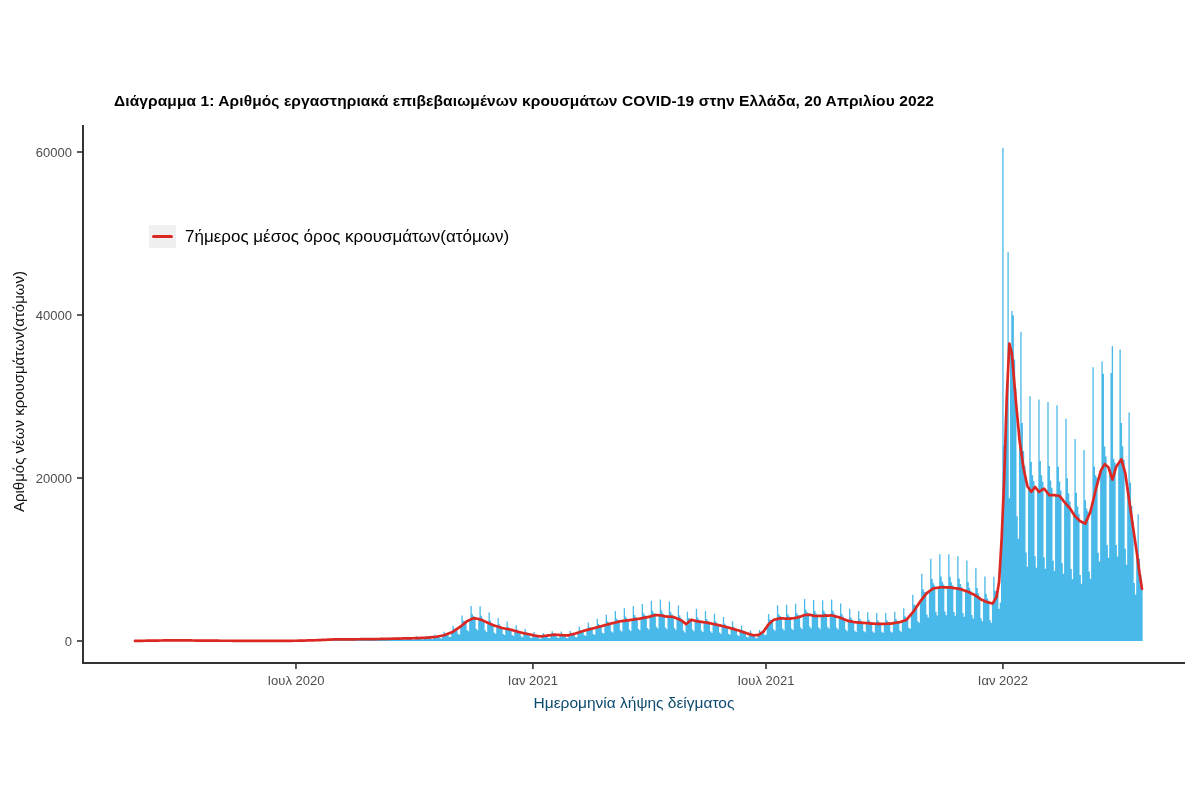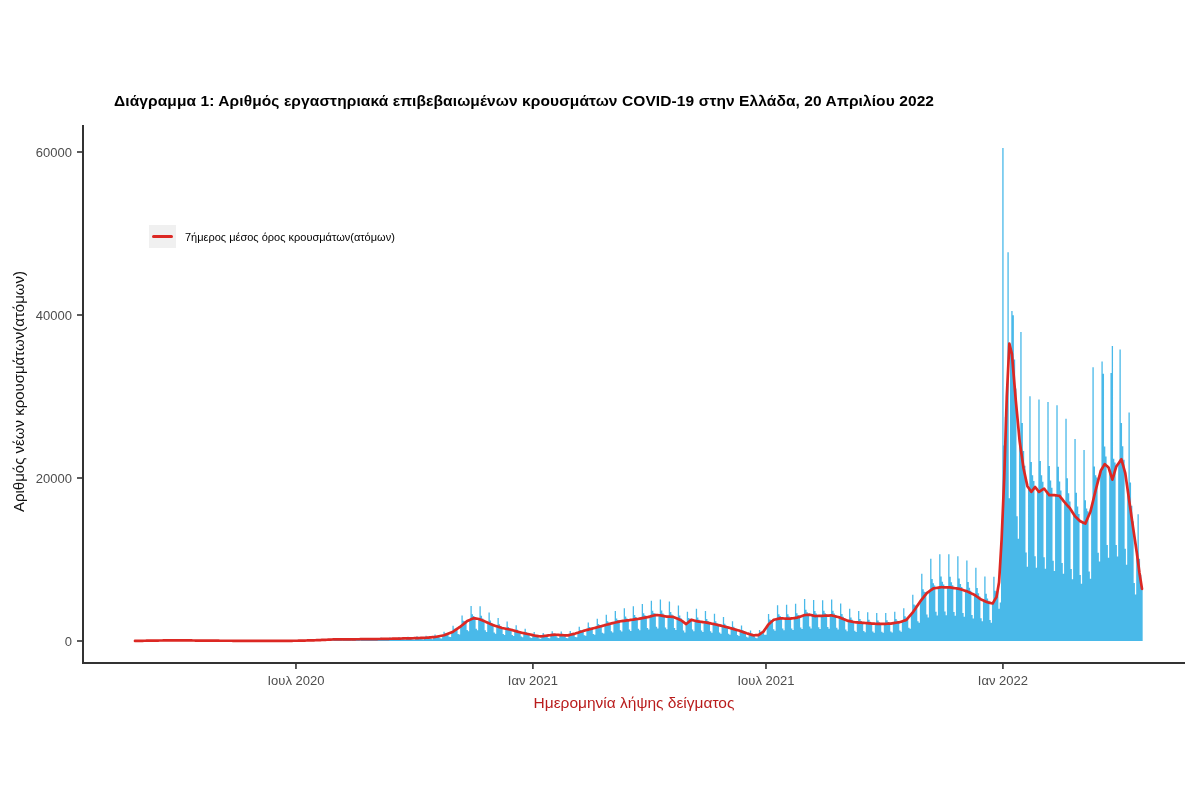--- a/index.html
+++ b/index.html
@@ -5,26 +5,26 @@
   html,body{margin:0;padding:0;background:#ffffff;}
   body{width:1200px;height:810px;position:relative;overflow:hidden;
        font-family:"Liberation Sans", sans-serif;}
   .figure{position:absolute;inset:0;}
   .chart-title{position:absolute;left:114px;top:92px;font-size:15.5px;
        font-weight:bold;color:#000;letter-spacing:0.1px;white-space:nowrap;}
   .y-title{position:absolute;left:-142px;top:383px;width:320px;text-align:center;
        transform:rotate(-90deg);transform-origin:center;font-size:15px;color:#111;
        white-space:nowrap;}
   .x-title{position:absolute;left:83px;top:694px;width:1102px;text-align:center;
-       font-size:15.5px;color:#b91c1c;}
+       font-size:15.5px;color:#0c4a6e;}
   .legend{position:absolute;left:149px;top:225px;display:flex;align-items:center;}
   .legend-key{width:27px;height:23px;background:#F0F0F0;display:flex;
        align-items:center;justify-content:center;}
   .legend-line{display:block;width:21px;height:3.5px;border-radius:2px;}
-  .legend-label{margin-left:9px;font-size:11px;color:#000;white-space:nowrap;}
+  .legend-label{margin-left:9px;font-size:17px;color:#000;white-space:nowrap;}
   svg text{font-family:"Liberation Sans", sans-serif;}
 </style>
 </head>
 <body>
 
 <div class="figure">
   <div class="chart-title">Διάγραμμα 1: Αριθμός εργαστηριακά επιβεβαιωμένων κρουσμάτων COVID-19 στην Ελλάδα, 20 Απριλίου 2022</div>
 
   <svg id="chart" width="1200" height="810" viewBox="0 0 1200 810">
       <path d="M146.59 640.54V641 M147.88 640.63V641 M149.16 640.63V641 M150.45 640.61V641 M154.32 640.58V641 M155.60 640.29V641 M156.89 640.46V641 M158.18 640.48V641 M159.47 640.49V641 M163.33 640.46V641 M164.62 640.09V641 M165.91 640.31V641 M167.19 640.35V641 M168.48 640.36V641 M169.77 640.65V641 M171.06 640.69V641 M172.34 640.34V641 M173.63 639.90V641 M174.92 640.16V641 M176.21 640.21V641 M177.49 640.23V641 M178.78 640.61V641 M180.07 640.67V641 M181.36 640.32V641 M182.65 639.93V641 M183.93 640.23V641 M185.22 640.32V641 M186.51 640.37V641 M187.80 640.68V641 M190.37 640.45V641 M191.66 640.14V641 M192.95 640.39V641 M194.24 640.46V641 M195.52 640.50V641 M199.39 640.58V641 M200.67 640.35V641 M201.96 640.54V641 M203.25 640.60V641 M204.54 640.64V641 M208.40 640.68V641 M209.69 640.50V641 M210.98 640.63V641 M212.26 640.67V641 M213.55 640.69V641 M218.70 640.55V641 M219.99 640.67V641 M227.72 640.61V641 M236.73 640.66V641 M245.74 640.67V641 M254.76 640.67V641 M263.77 640.67V641 M272.79 640.67V641 M281.80 640.65V641 M290.81 640.64V641 M299.83 640.47V641 M301.12 640.56V641 M302.40 640.56V641 M303.69 640.55V641 M307.55 640.47V641 M308.84 640.08V641 M310.13 640.28V641 M311.42 640.30V641 M312.71 640.30V641 M313.99 640.62V641 M315.28 640.65V641 M316.57 640.21V641 M317.86 639.62V641 M319.14 639.90V641 M320.43 639.93V641 M321.72 639.92V641 M323.01 640.40V641 M324.30 640.45V641 M325.58 639.79V641 M326.87 638.94V641 M328.16 639.40V641 M329.45 639.47V641 M330.73 639.48V641 M332.02 640.17V641 M333.31 640.25V641 M334.60 639.37V641 M335.88 638.35V641 M337.17 639.03V641 M338.46 639.19V641 M339.75 639.27V641 M341.04 640.09V641 M342.32 640.20V641 M343.61 639.33V641 M344.90 638.29V641 M346.19 638.99V641 M347.47 639.15V641 M348.76 639.23V641 M350.05 640.07V641 M351.34 640.18V641 M352.63 639.29V641 M353.91 638.23V641 M355.20 638.93V641 M356.49 639.09V641 M357.78 639.16V641 M359.06 640.03V641 M360.35 640.15V641 M361.64 639.21V641 M362.93 638.08V641 M364.21 638.82V641 M365.50 638.99V641 M366.79 639.07V641 M368.08 639.98V641 M369.37 640.11V641 M370.65 639.12V641 M371.94 637.94V641 M373.23 638.72V641 M374.52 638.89V641 M375.80 638.96V641 M377.09 639.92V641 M378.38 640.04V641 M379.67 638.98V641 M380.96 637.69V641 M382.24 638.51V641 M383.53 638.69V641 M384.82 638.77V641 M386.11 639.82V641 M387.39 639.95V641 M388.68 638.80V641 M389.97 637.39V641 M391.26 638.29V641 M392.54 638.49V641 M393.83 638.57V641 M395.12 639.71V641 M396.41 639.86V641 M397.70 638.60V641 M398.98 637.06V641 M400.27 638.04V641 M401.56 638.25V641 M402.85 638.35V641 M404.13 639.59V641 M405.42 639.76V641 M406.71 638.38V641 M408.00 636.71V641 M409.29 637.78V641 M410.57 638.02V641 M411.86 638.12V641 M413.15 639.48V641 M414.44 639.65V641 M415.72 638.13V641 M417.01 636.27V641 M418.30 637.44V641 M419.59 637.68V641 M420.87 637.78V641 M422.16 639.29V641 M423.45 639.48V641 M424.74 637.79V641 M426.03 635.72V641 M427.31 636.96V641 M428.60 637.18V641 M429.89 637.25V641 M431.18 638.98V641 M432.46 639.18V641 M433.75 637.11V641 M435.04 634.53V641 M436.33 635.91V641 M437.62 636.07V641 M438.90 636.04V641 M440.19 638.27V641 M441.48 638.50V641 M442.77 635.54V641 M444.05 631.76V641 M445.34 633.53V641 M446.63 633.57V641 M447.92 633.36V641 M449.20 636.71V641 M450.49 637.00V641 M451.78 632.15V641 M453.07 625.82V641 M454.36 628.69V641 M455.64 628.75V641 M456.93 628.38V641 M458.22 633.90V641 M459.51 634.38V641 M460.79 626.33V641 M462.08 615.52V641 M463.37 620.85V641 M464.66 621.37V641 M465.95 621.15V641 M467.23 630.02V641 M468.52 631.14V641 M469.81 619.89V641 M471.10 605.88V641 M472.38 614.30V641 M473.67 615.90V641 M474.96 617.25V641 M476.25 628.67V641 M477.53 630.34V641 M478.82 619.00V641 M480.11 606.18V641 M481.40 615.82V641 M482.69 618.48V641 M483.97 620.03V641 M485.26 630.34V641 M486.55 631.97V641 M487.84 622.78V641 M489.12 612.42V641 M490.41 620.53V641 M491.70 622.88V641 M492.99 624.31V641 M494.27 632.48V641 M495.56 633.76V641 M496.85 626.33V641 M498.14 617.89V641 M499.43 624.37V641 M500.71 626.21V641 M502.00 627.31V641 M503.29 633.97V641 M504.58 634.99V641 M505.86 628.73V641 M507.15 621.54V641 M508.44 626.89V641 M509.73 628.35V641 M511.02 629.19V641 M512.30 635.02V641 M513.59 635.95V641 M514.88 630.85V641 M516.17 625.16V641 M517.45 629.70V641 M518.74 631.05V641 M520.03 631.89V641 M521.32 636.43V641 M522.60 637.13V641 M523.89 633.20V641 M525.18 628.79V641 M526.47 632.26V641 M527.76 633.28V641 M529.04 633.90V641 M530.33 637.45V641 M531.62 638.05V641 M532.91 635.16V641 M534.19 632.05V641 M535.48 634.74V641 M536.77 635.44V641 M538.06 635.87V641 M539.35 638.40V641 M540.63 638.81V641 M541.92 636.26V641 M543.21 633.03V641 M544.50 634.88V641 M545.78 635.19V641 M547.07 635.27V641 M548.36 637.91V641 M549.65 638.24V641 M550.93 635.09V641 M552.22 631.19V641 M553.51 633.55V641 M554.80 634.01V641 M556.09 634.43V641 M557.37 637.61V641 M558.66 638.09V641 M559.95 635.03V641 M561.24 631.49V641 M562.52 634.04V641 M563.81 634.69V641 M565.10 635.04V641 M566.39 637.92V641 M567.68 638.34V641 M568.96 635.13V641 M570.25 630.97V641 M571.54 633.18V641 M572.83 633.47V641 M574.11 633.47V641 M575.40 636.88V641 M576.69 637.20V641 M577.98 632.66V641 M579.26 626.82V641 M580.55 629.99V641 M581.84 630.45V641 M583.13 630.49V641 M584.42 635.26V641 M585.70 635.84V641 M586.99 629.92V641 M588.28 622.52V641 M589.57 626.92V641 M590.85 627.73V641 M592.14 627.99V641 M593.43 634.01V641 M594.72 634.73V641 M596.01 627.59V641 M597.29 618.71V641 M598.58 624.07V641 M599.87 625.09V641 M601.16 625.45V641 M602.44 632.66V641 M603.73 633.56V641 M605.02 625.14V641 M606.31 614.74V641 M607.59 621.13V641 M608.88 622.40V641 M610.17 622.88V641 M611.46 631.32V641 M612.75 632.40V641 M614.03 622.79V641 M615.32 611.01V641 M616.61 618.42V641 M617.90 619.97V641 M619.18 620.61V641 M620.47 630.15V641 M621.76 631.45V641 M623.05 620.95V641 M624.34 608.26V641 M625.62 616.55V641 M626.91 618.41V641 M628.20 619.26V641 M629.49 629.52V641 M630.77 630.90V641 M632.06 619.76V641 M633.35 606.29V641 M634.64 615.07V641 M635.92 617.03V641 M637.21 617.92V641 M638.50 628.81V641 M639.79 630.25V641 M641.08 618.37V641 M642.36 603.96V641 M643.65 613.28V641 M644.94 615.33V641 M646.23 616.26V641 M647.51 627.91V641 M648.80 629.41V641 M650.09 616.50V641 M651.38 600.73V641 M652.66 610.75V641 M653.95 612.88V641 M655.24 613.79V641 M656.53 626.78V641 M657.82 628.62V641 M659.10 615.27V641 M660.39 599.41V641 M661.68 610.54V641 M662.97 613.39V641 M664.25 614.94V641 M665.54 627.51V641 M666.83 629.26V641 M668.12 616.60V641 M669.41 601.59V641 M670.69 611.89V641 M671.98 614.39V641 M673.27 615.67V641 M674.56 628.04V641 M675.84 629.96V641 M677.13 618.55V641 M678.42 605.53V641 M679.71 615.39V641 M680.99 618.14V641 M682.28 620.18V641 M683.57 630.62V641 M684.86 632.40V641 M686.15 624.05V641 M687.43 611.82V641 M688.72 618.11V641 M690.01 618.86V641 M691.30 618.75V641 M692.58 629.52V641 M693.87 631.14V641 M695.16 620.79V641 M696.45 608.78V641 M697.74 617.53V641 M699.02 619.66V641 M700.31 620.80V641 M701.60 630.51V641 M702.89 631.92V641 M704.17 622.25V641 M705.46 610.90V641 M706.75 619.01V641 M708.04 621.12V641 M709.32 622.30V641 M710.61 631.34V641 M711.90 632.70V641 M713.19 623.95V641 M714.48 613.80V641 M715.76 621.20V641 M717.05 623.17V641 M718.34 624.29V641 M719.63 632.41V641 M720.91 633.64V641 M722.20 625.96V641 M723.49 617.10V641 M724.78 623.72V641 M726.07 625.55V641 M727.35 626.62V641 M728.64 633.66V641 M729.93 634.77V641 M731.22 628.37V641 M732.50 621.13V641 M733.79 626.72V641 M735.08 628.31V641 M736.37 629.28V641 M737.65 635.06V641 M738.94 635.99V641 M740.23 631.02V641 M741.52 625.55V641 M742.81 630.10V641 M744.09 631.50V641 M745.38 632.40V641 M746.67 636.74V641 M747.96 637.48V641 M749.24 634.07V641 M750.53 630.44V641 M751.82 633.66V641 M753.11 634.72V641 M754.40 634.97V641 M755.68 637.82V641 M756.97 638.20V641 M758.26 635.13V641 M759.55 630.07V641 M760.83 631.86V641 M762.12 631.65V641 M763.41 631.16V641 M764.70 634.84V641 M765.98 634.74V641 M767.27 626.13V641 M768.56 613.93V641 M769.85 619.61V641 M771.14 620.16V641 M772.42 619.93V641 M773.71 629.35V641 M775.00 630.69V641 M776.29 619.22V641 M777.57 605.25V641 M778.86 614.16V641 M780.15 616.08V641 M781.44 617.27V641 M782.73 628.60V641 M784.01 630.21V641 M785.30 618.58V641 M786.59 604.77V641 M787.88 614.23V641 M789.16 616.53V641 M790.45 617.47V641 M791.74 628.58V641 M793.03 630.09V641 M794.31 618.10V641 M795.60 603.64V641 M796.89 613.13V641 M798.18 614.96V641 M799.47 615.67V641 M800.75 627.49V641 M802.04 628.99V641 M803.33 615.53V641 M804.62 599.01V641 M805.90 609.78V641 M807.19 612.27V641 M808.48 613.47V641 M809.77 626.52V641 M811.05 628.53V641 M812.34 615.37V641 M813.63 600.04V641 M814.92 611.07V641 M816.21 613.52V641 M817.49 614.73V641 M818.78 627.22V641 M820.07 628.95V641 M821.36 615.86V641 M822.64 600.20V641 M823.93 610.71V641 M825.22 613.17V641 M826.51 614.37V641 M827.80 627.02V641 M829.08 628.77V641 M830.37 615.47V641 M831.66 599.54V641 M832.95 610.68V641 M834.23 613.57V641 M835.52 615.16V641 M836.81 627.64V641 M838.10 629.50V641 M839.38 617.37V641 M840.67 603.59V641 M841.96 613.94V641 M843.25 616.79V641 M844.54 618.47V641 M845.82 629.49V641 M847.11 631.22V641 M848.40 620.90V641 M849.69 608.87V641 M850.97 617.53V641 M852.26 619.78V641 M853.55 621.03V641 M854.84 630.69V641 M856.13 632.05V641 M857.41 622.44V641 M858.70 611.09V641 M859.99 618.95V641 M861.28 620.89V641 M862.56 621.90V641 M863.85 631.05V641 M865.14 632.37V641 M866.43 623.12V641 M867.71 612.20V641 M869.00 619.79V641 M870.29 621.67V641 M871.58 622.66V641 M872.87 631.45V641 M874.15 632.69V641 M875.44 623.73V641 M876.73 613.10V641 M878.02 620.39V641 M879.30 622.16V641 M880.59 623.07V641 M881.88 631.63V641 M883.17 632.80V641 M884.46 623.85V641 M885.74 613.12V641 M887.03 620.28V641 M888.32 621.94V641 M889.61 622.75V641 M890.89 631.41V641 M892.18 632.53V641 M893.47 623.14V641 M894.76 611.73V641 M896.04 619.06V641 M897.33 620.66V641 M898.62 621.37V641 M899.91 630.60V641 M901.20 631.72V641 M902.48 621.24V641 M903.77 608.31V641 M905.06 616.28V641 M906.35 617.87V641 M907.63 617.35V641 M908.92 627.79V641 M910.21 628.75V641 M911.50 613.97V641 M912.79 594.79V641 M914.07 604.49V641 M915.36 605.44V641 M916.65 605.06V641 M917.94 621.13V641 M919.22 622.74V641 M920.51 601.07V641 M921.80 573.66V641 M923.09 589.17V641 M924.37 591.69V641 M925.66 592.22V641 M926.95 614.55V641 M928.24 617.49V641 M929.53 591.12V641 M930.81 558.75V641 M932.10 578.99V641 M933.39 583.18V641 M934.68 585.59V641 M935.96 611.86V641 M937.25 615.47V641 M938.54 587.62V641 M939.83 554.19V641 M941.12 576.45V641 M942.40 581.87V641 M943.69 584.59V641 M944.98 611.47V641 M946.27 615.25V641 M947.55 587.38V641 M948.84 554.20V641 M950.13 576.75V641 M951.42 582.32V641 M952.70 585.19V641 M953.99 611.88V641 M955.28 615.68V641 M956.57 588.44V641 M957.86 556.18V641 M959.14 578.41V641 M960.43 584.07V641 M961.72 587.09V641 M963.01 612.98V641 M964.29 616.75V641 M965.58 590.88V641 M966.87 560.46V641 M968.16 582.08V641 M969.45 587.66V641 M970.73 590.72V641 M972.02 615.00V641 M973.31 618.60V641 M974.60 594.95V641 M975.88 567.86V641 M977.17 587.89V641 M978.46 593.31V641 M979.75 596.42V641 M981.03 618.14V641 M982.32 621.32V641 M983.61 600.58V641 M984.90 576.44V641 M986.19 593.86V641 M987.47 598.42V641 M988.76 600.67V641 M990.05 620.04V641 M991.34 622.86V641 M992.62 603.51V641 M993.91 576.75V641 M995.20 590.80V641 M996.49 592.59V641 M997.77 587.09V641 M999.06 608.73V641 M1000.35 602.47V641 M1001.64 539.13V641 M1002.93 147.93V641 M1004.21 445.40V641 M1005.50 416.88V641 M1006.79 384.28V641 M1008.08 252.25V641 M1009.36 498.21V641 M1010.65 348.82V641 M1011.94 310.93V641 M1013.23 315.33V641 M1014.52 359.50V641 M1015.80 388.55V641 M1017.09 516.24V641 M1018.38 538.64V641 M1019.67 441.33V641 M1020.95 332.05V641 M1022.24 422.91V641 M1023.53 450.94V641 M1024.82 465.86V641 M1026.10 552.55V641 M1027.39 566.67V641 M1028.68 488.05V641 M1029.97 396.30V641 M1031.26 462.03V641 M1032.54 475.15V641 M1033.83 480.97V641 M1035.12 556.28V641 M1036.41 567.85V641 M1037.69 490.23V641 M1038.98 399.39V641 M1040.27 461.05V641 M1041.56 475.15V641 M1042.85 481.83V641 M1044.13 557.18V641 M1045.42 568.63V641 M1046.71 491.86V641 M1048.00 402.03V641 M1049.28 465.94V641 M1050.57 480.53V641 M1051.86 487.82V641 M1053.15 560.76V641 M1054.43 570.98V641 M1055.72 495.32V641 M1057.01 405.33V641 M1058.30 466.67V641 M1059.59 481.42V641 M1060.87 490.39V641 M1062.16 563.00V641 M1063.45 573.71V641 M1064.74 502.45V641 M1066.02 418.86V641 M1067.31 478.16V641 M1068.60 493.30V641 M1069.89 501.51V641 M1071.18 569.06V641 M1072.46 579.19V641 M1073.75 514.27V641 M1075.04 438.99V641 M1076.33 492.83V641 M1077.61 506.52V641 M1078.90 513.92V641 M1080.19 575.11V641 M1081.48 583.79V641 M1082.76 522.42V641 M1084.05 449.89V641 M1085.34 500.17V641 M1086.63 508.54V641 M1087.92 511.35V641 M1089.20 571.41V641 M1090.49 578.80V641 M1091.78 506.12V641 M1093.07 367.16V641 M1094.35 466.43V641 M1095.64 475.15V641 M1096.93 477.55V641 M1098.22 552.69V641 M1099.51 561.59V641 M1100.79 470.67V641 M1102.08 361.54V641 M1103.37 373.68V641 M1104.66 446.46V641 M1105.94 456.44V641 M1107.23 544.93V641 M1108.52 557.67V641 M1109.81 471.48V641 M1111.09 372.98V641 M1112.38 345.97V641 M1113.67 458.71V641 M1114.96 462.43V641 M1116.25 545.07V641 M1117.53 556.40V641 M1118.82 462.92V641 M1120.11 349.54V641 M1121.40 422.91V641 M1122.68 446.16V641 M1123.97 459.87V641 M1125.26 548.66V641 M1126.55 564.72V641 M1127.84 491.04V641 M1129.12 412.59V641 M1130.41 482.56V641 M1131.70 505.63V641 M1132.99 521.20V641 M1134.27 583.03V641 M1135.56 594.58V641 M1136.85 552.98V641 M1138.14 514.25V641 M1139.42 558.85V641 M1140.71 574.66V641 M1142.00 586.23V641 " stroke="#49B9E9" stroke-width="1.3" fill="none"></path>

